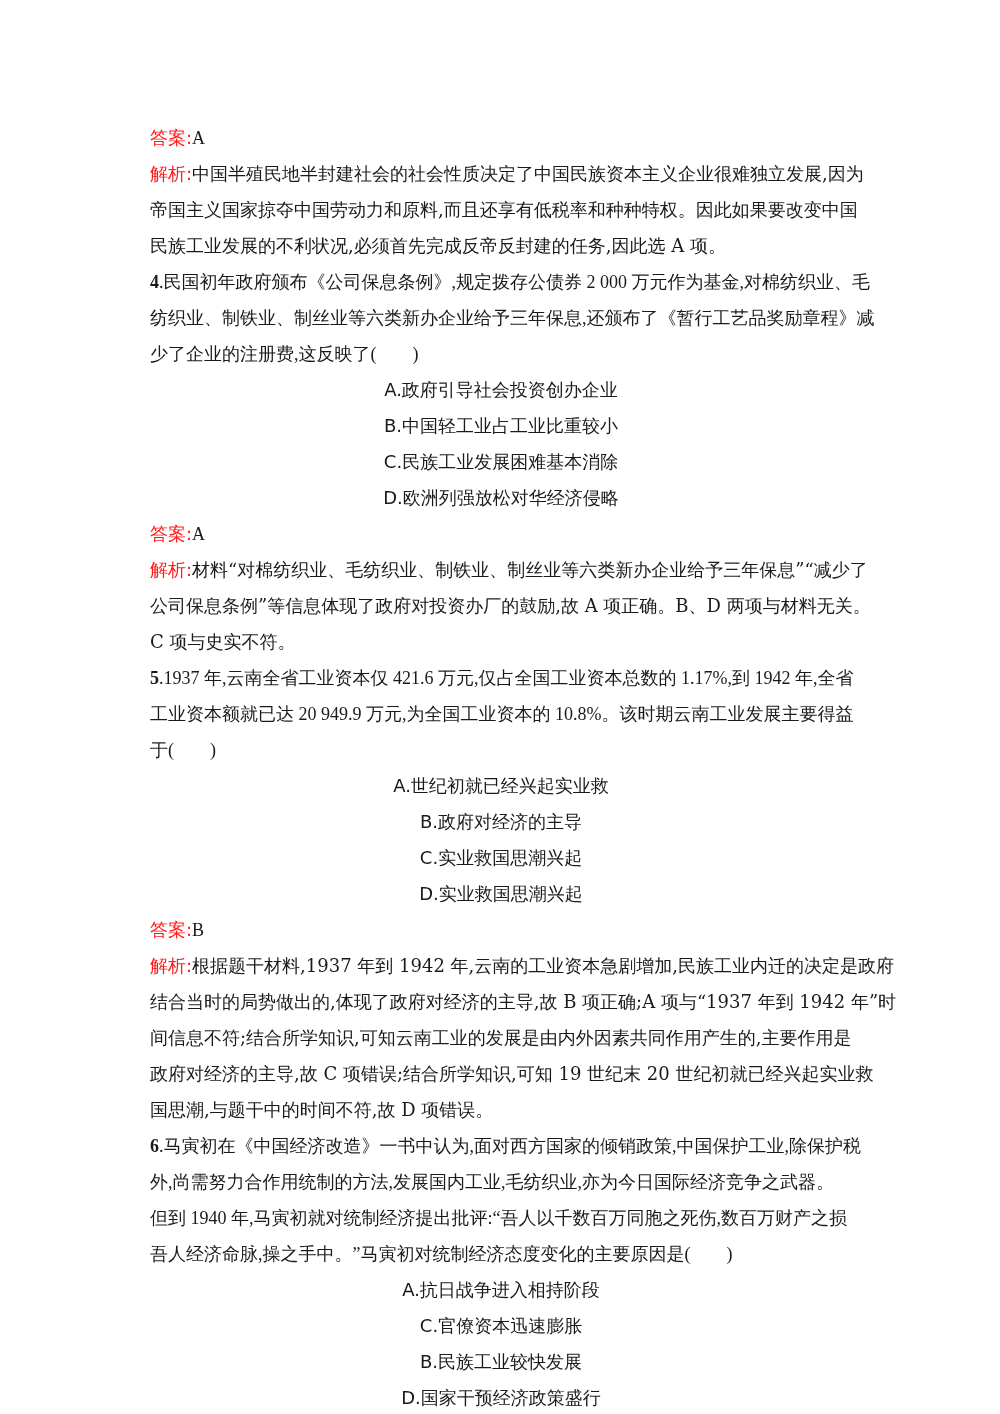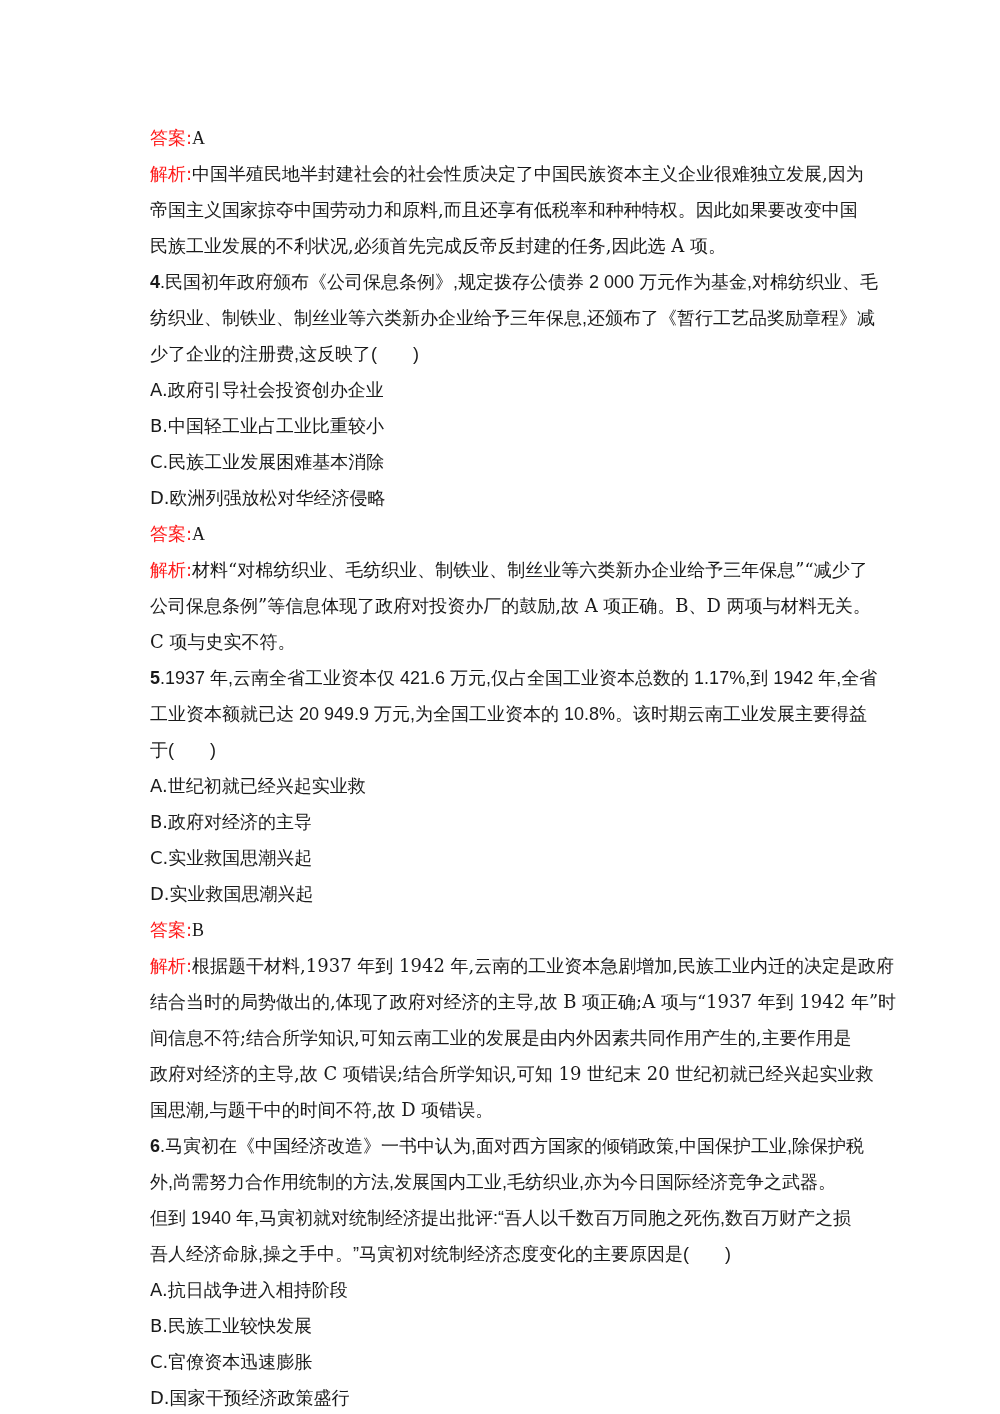--- a/index.html
+++ b/index.html
@@ -30,23 +30,24 @@
     .label {
       color: #ff1a1a;
       font-family: "DejaVu Sans", "Liberation Sans", sans-serif;
     }
     .qnum {
       font-weight: bold;
     }
     .opt {
       display: block;
       font-family: "DejaVu Sans", "Liberation Sans", sans-serif;
+      text-align: center;
     }
     .stem {
-      font-family: Liberation Sans, sans-serif;
+      font-family: Liberation Serif, serif;
     }
     .ans-val {
       font-family: "Liberation Serif", serif;
     }
   </style>
 </head>
 <body>
 
 <div class="page">
 
@@ -86,18 +87,18 @@
     <span class="line">政府对经济的主导,故 C 项错误;结合所学知识,可知 19 世纪末 20 世纪初就已经兴起实业救</span>
     <span class="line">国思潮,与题干中的时间不符,故 D 项错误。</span>
   </div>
 
   <div>
     <span class="line stem"><span class="qnum">6</span><span>.马寅初在《中国经济改造》一书中认为,面对西方国家的倾销政策,中国保护工业,除保护税</span></span>
     <span class="line stem">外,尚需努力合作用统制的方法,发展国内工业,毛纺织业,亦为今日国际经济竞争之武器。</span>
     <span class="line stem">但到 1940 年,马寅初就对统制经济提出批评:“吾人以千数百万同胞之死伤,数百万财产之损</span>
     <span class="line stem">吾人经济命脉,操之手中。”马寅初对统制经济态度变化的主要原因是(　　)</span>
     <span class="opt">A.抗日战争进入相持阶段</span>
+    <span class="opt">C.官僚资本迅速膨胀</span>
     <span class="opt">B.民族工业较快发展</span>
-    <span class="opt">C.官僚资本迅速膨胀</span>
     <span class="opt">D.国家干预经济政策盛行</span>
   </div>
 
 </div>
 
 </body></html>

